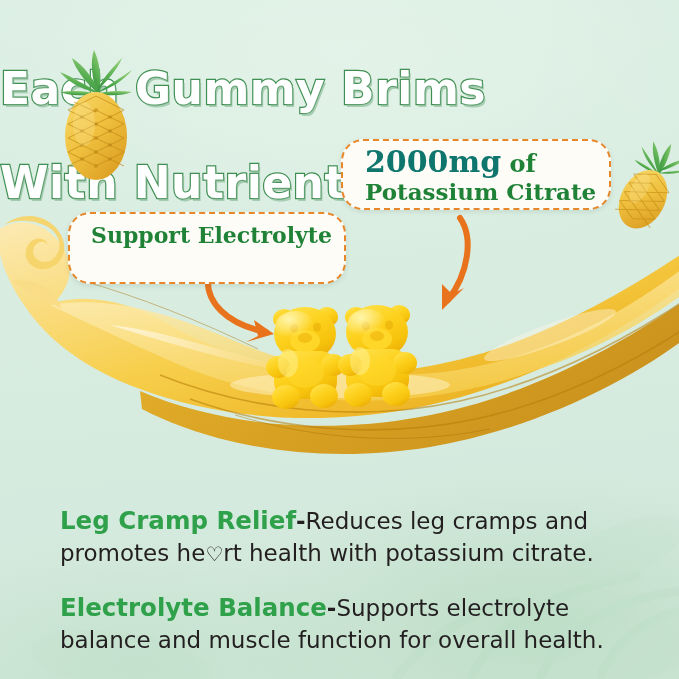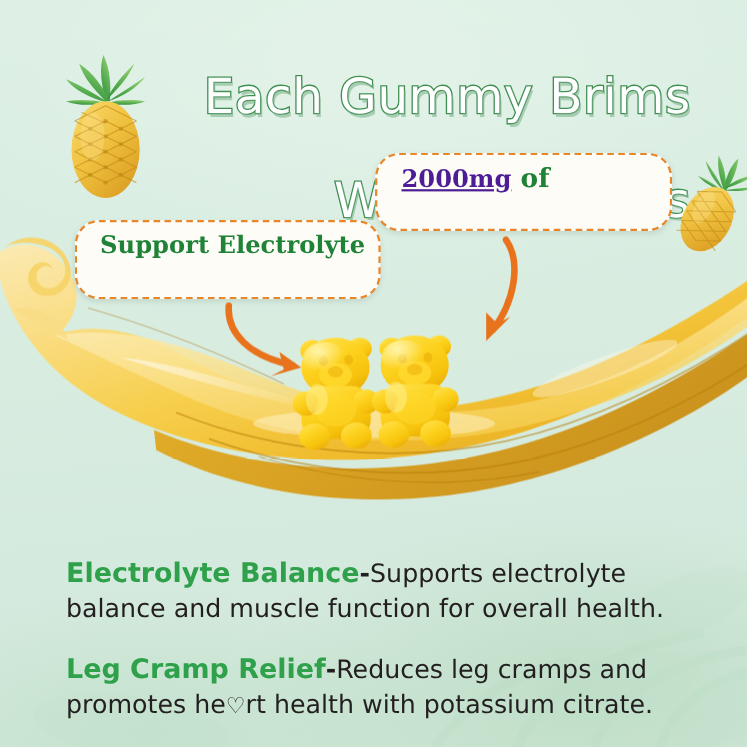--- a/index.html
+++ b/index.html
@@ -13,23 +13,23 @@
     background:
       radial-gradient(ellipse 500px 260px at 78% 92%, rgba(176,214,185,.55) 0%, rgba(176,214,185,0) 62%),
       radial-gradient(ellipse 420px 200px at 20% 98%, rgba(182,219,192,.45) 0%, rgba(182,219,192,0) 65%),
       radial-gradient(ellipse 620px 300px at 50% 8%, rgba(228,243,233,.9) 0%, rgba(228,243,233,0) 70%),
       linear-gradient(175deg,#dcefe4 0%,#d8ece0 45%,#d5eade 72%,#cfe7d7 100%);
   }
   
   .leaf-wm{position:absolute;left:0;bottom:0;width:679px;height:300px;opacity:.5;pointer-events:none;}
   
   .title{
-    position:absolute;left:0;top:18px;width:628px;text-align:right;
+    position:absolute;left:0;top:18px;width:628px;text-align:left;
     font-family:"DejaVu Sans", sans-serif;
-    font-weight:normal;font-size:44px;line-height:47px;
+    font-weight:bold;font-size:44px;line-height:47px;
     letter-spacing:.5px;
     color:#ffffff;
     -webkit-text-stroke:2.4px #3f8f52;
     paint-order:stroke fill;
     text-shadow:2px 3px 0 rgba(120,175,135,.55);
     white-space:pre-line;
   }
   .title .ln{display:block;}
   .title .ln2{font-size:44px;}
   
@@ -40,27 +40,27 @@
   .pine-left{position:absolute;left:50px;top:48px;width:92px;height:135px;}
   .pine-right{position:absolute;left:617px;top:138px;width:66px;height:96px;transform:rotate(28deg);}
   
   .callout{
     position:absolute;background:#fdfcf7;
     border:2px dashed #e8862a;border-radius:22px;
     box-shadow:0 2px 5px rgba(90,120,95,.16);
     box-sizing:border-box;
   }
   .callout-right{left:341px;top:139px;width:270px;height:71px;padding:7px 0 0 22px;}
-  .callout-left{left:68px;top:200px;width:278px;height:72px;padding:8px 0 0 21px;}
+  .callout-left{left:68px;top:212px;width:278px;height:72px;padding:8px 0 0 21px;}
   .c-text{
     font-family:"DejaVu Serif", serif;font-weight:bold;
     line-height:25px;color:#1f8236;
   }
   .callout-right .c-text{font-size:23px;line-height:28px;}
-  .callout-right .mg{color:#4c1d95;font-size:22px;text-decoration:underline;}
+  .callout-right .mg{color:#0f766e;font-size:30px;}
   .callout-right .of{color:#1f8236;font-size:24px;}
   .callout-left .c-text{font-size:22px;line-height:27px;}
   
   .arrow-left{position:absolute;left:196px;top:272px;width:120px;height:72px;}
   .arrow-right{position:absolute;left:424px;top:212px;width:110px;height:108px;}
   
   .benefits{position:absolute;left:60px;top:505px;width:590px;}
   .ben{
     font-family:"DejaVu Sans", sans-serif;
     font-size:23px;line-height:32px;color:#231f20;
@@ -289,31 +289,32 @@
 
   <svg class="arrow-right" viewBox="0 0 110 108">
     <path d="M36 6 C 50 26, 44 62, 24 88" fill="none" stroke="#e8731c" stroke-width="6" stroke-linecap="round"></path>
     <path d="M18 98 L18 72 L28 82 L40 76 Z" fill="#e8731c"></path>
   </svg>
 
   <div class="callout callout-right">
     <div class="c-text">
       <span class="mg">2000mg</span><span class="of"> of</span>
     </div>
+    <div class="c-text">Potassium Citrate</div>
   </div>
 
   <div class="callout callout-left">
     <div class="c-text">Support Electrolyte</div>
   </div>
 
   <div class="benefits">
 
     <div class="ben">
+      <span class="hl">Leg Cramp Relief</span><span class="dash">-</span><span>Reduces leg cramps and promotes he</span><span class="heart">♡</span><span>rt health with potassium citrate.</span>
+    </div>
+
+    <div class="ben">
       <span class="hl">Electrolyte Balance</span><span class="dash">-</span><span>Supports electrolyte balance and muscle function for overall health.</span>
     </div>
 
-    <div class="ben">
-      <span class="hl">Leg Cramp Relief</span><span class="dash">-</span><span>Reduces leg cramps and promotes he</span><span class="heart">♡</span><span>rt health with potassium citrate.</span>
-    </div>
-
   </div>
 
 </div>
 
 </body></html>

